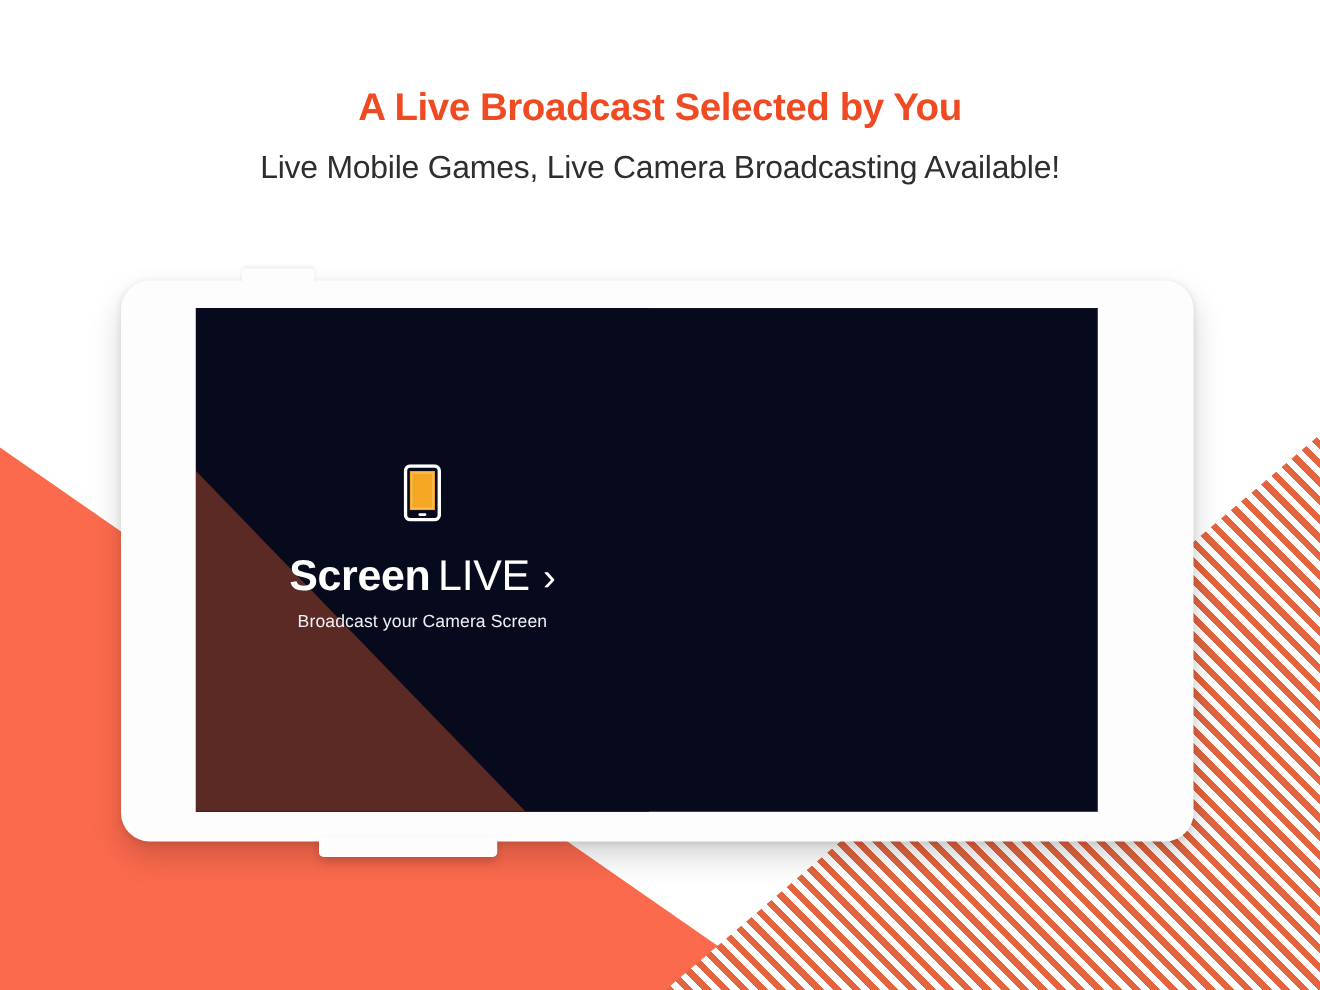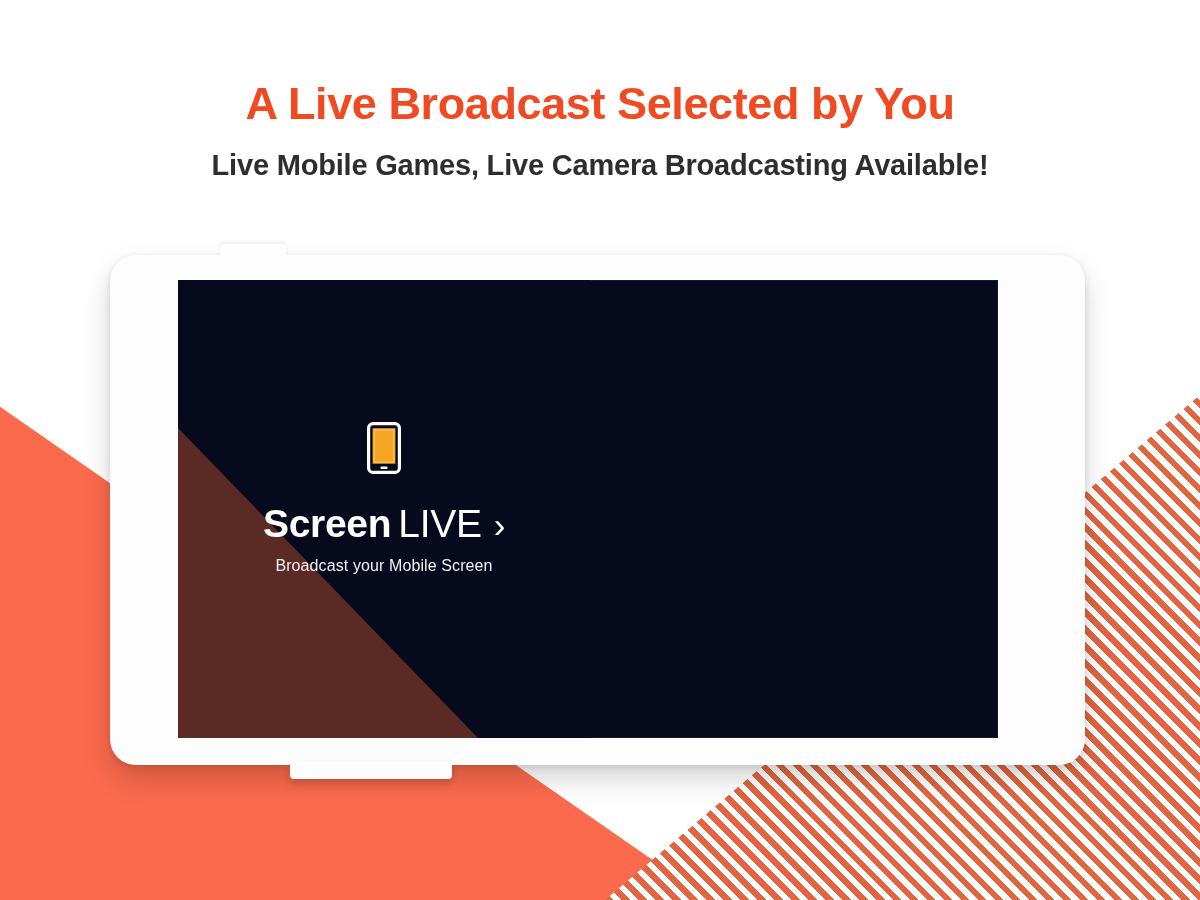--- a/index.html
+++ b/index.html
@@ -215,30 +215,30 @@
   
   .headline-block {
     position: absolute;
     left: 0;
     right: 0;
     top: 78px;
     text-align: center;
   }
   .headline {
     margin: 0;
-    font-size: 45px;
+    font-size: 35px;
     font-weight: 700;
     color: #f04a23;
     letter-spacing: -0.4px;
     line-height: 1.15;
   }
   .subheadline {
     margin: 19px 0 0 0;
     font-size: 29px;
-    font-weight: 700;
+    font-weight: 400;
     color: #2e2e2e;
     letter-spacing: -0.2px;
     line-height: 1.15;
   }
 </style>
 </head>
 <body>
 
 <div id="stage">
 
@@ -266,21 +266,21 @@
               <svg width="34" height="52" viewBox="0 0 34 52" aria-hidden="true">
                 <rect x="1.6" y="1.6" width="30.8" height="48.8" rx="4.5" ry="4.5" fill="none" stroke="#ffffff" stroke-width="3.2"></rect>
                 <rect x="5.6" y="6.2" width="22.8" height="35.5" fill="#f5a623"></rect>
                 <rect x="7.4" y="8.0" width="19.2" height="32" fill="none" stroke="#fbc46a" stroke-width="1.1"></rect>
                 <rect x="13.4" y="44.6" width="7.2" height="2.4" rx="1.2" fill="#ffffff"></rect>
               </svg>
             </div>
             <div class="panel-title">
               <span class="word-strong">Screen</span><span class="word-live">LIVE</span><span class="chev">›</span>
             </div>
-            <div class="panel-sub">Broadcast your Mobile Screen</div>
+            <div class="panel-sub">Broadcast your Camera Screen</div>
           </div>
         </div>
 
 
       </div>
     </div>
   </div>
 
 </div>
 

